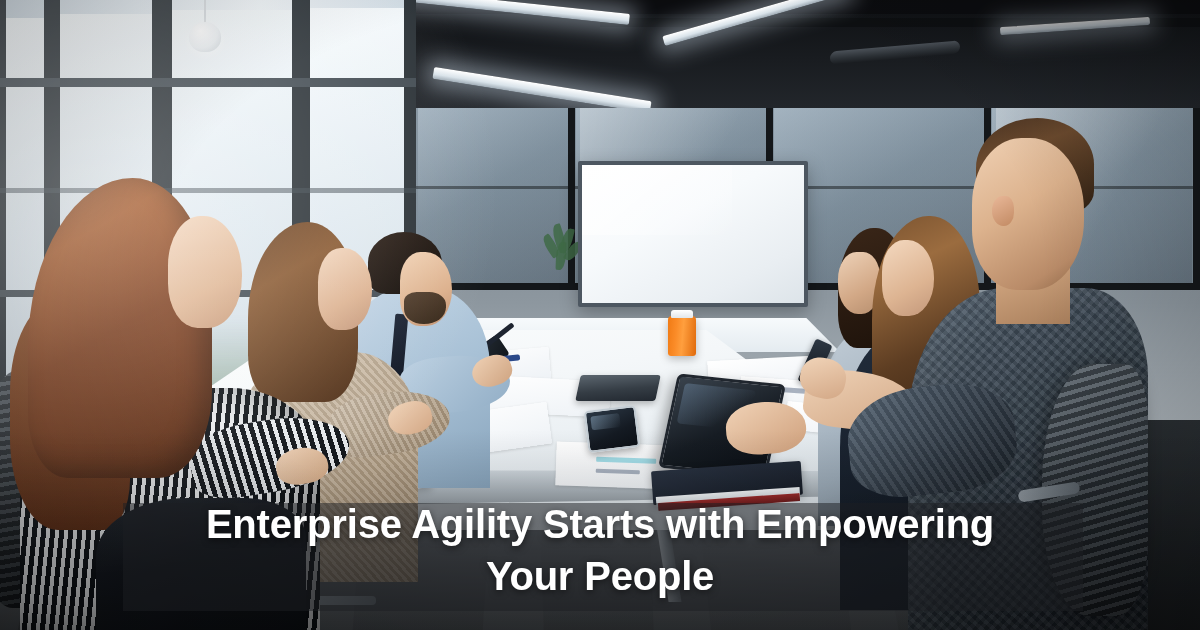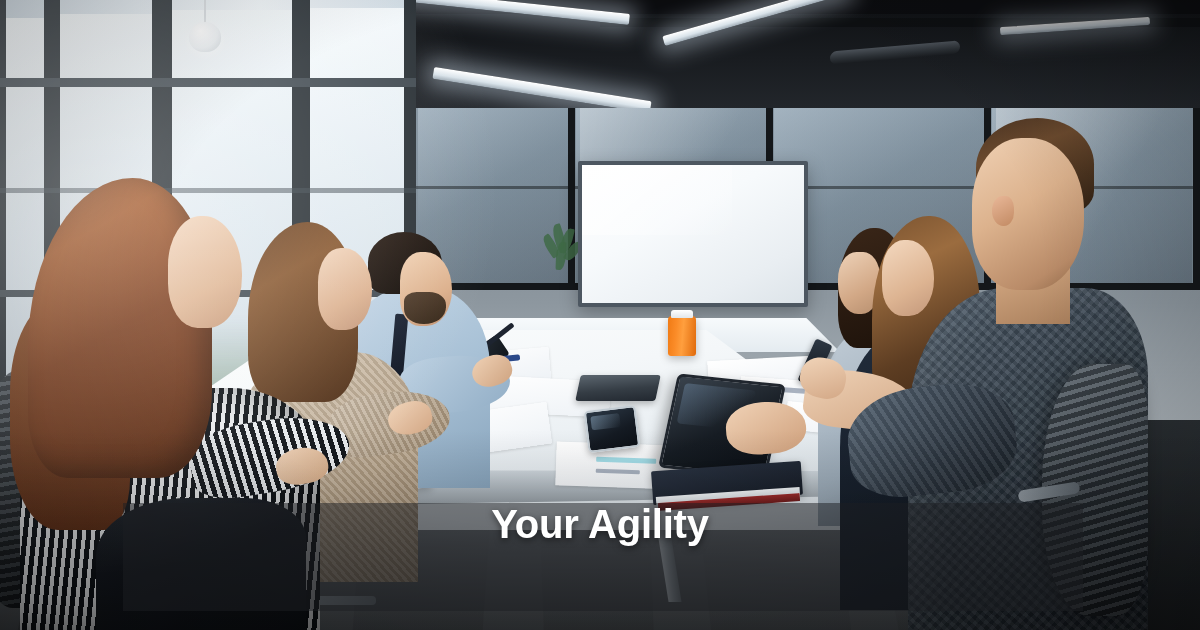--- a/index.html
+++ b/index.html
@@ -677,16 +677,17 @@
     <div class="p1-face"></div>
   </div>
   <div class="chair-dark"></div>
 
   <div class="sunbeam"></div>
   <div class="vignette"></div>
   <div class="bottomshade"></div>
 
   <div class="title-scrim"></div>
   <div class="title-block">
-    <span class="title-line">Your Agility</span>
+    <span class="title-line">Enterprise Agility Starts with Empowering</span>
+    <span class="title-line">Your People</span>
   </div>
 
 </div>
 
 </body></html>

